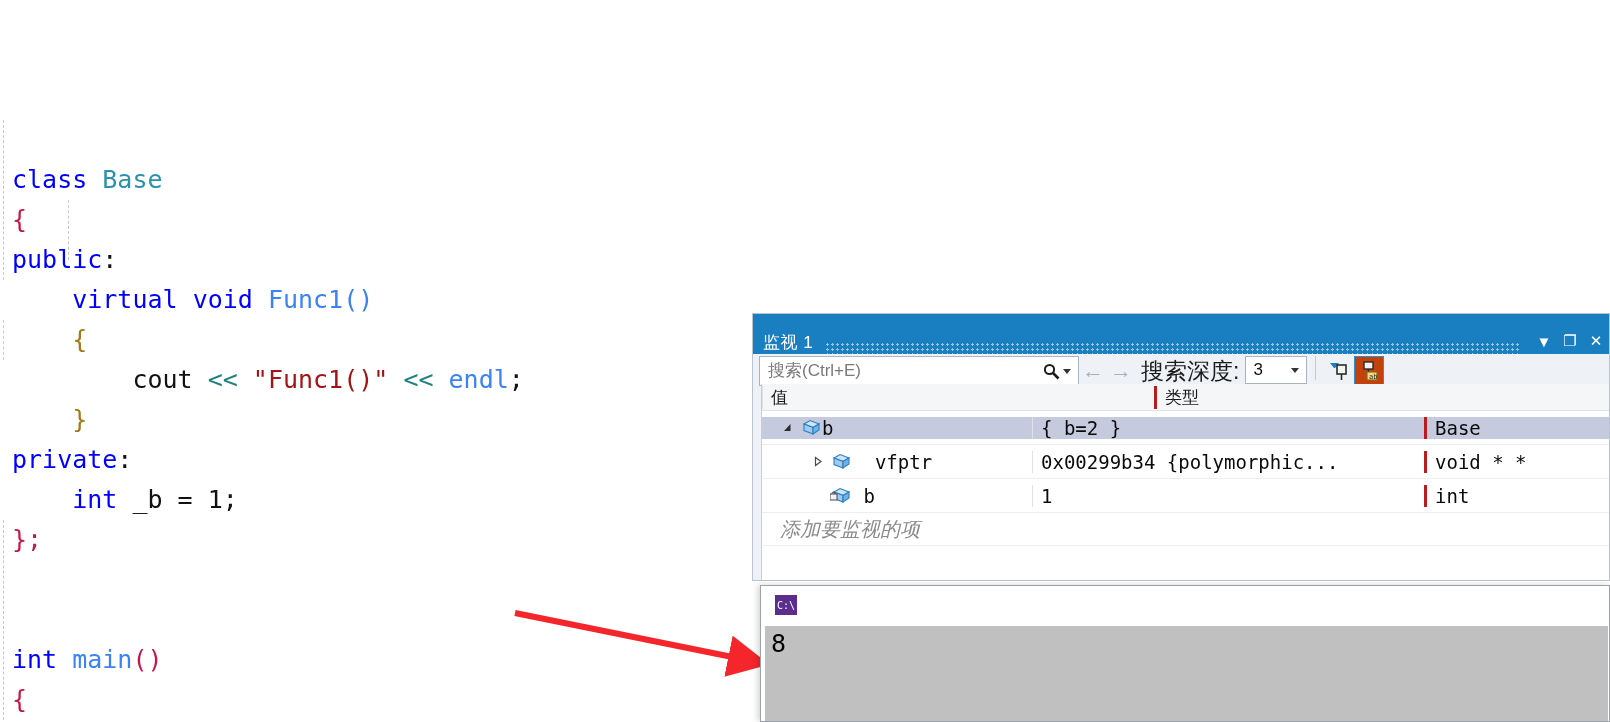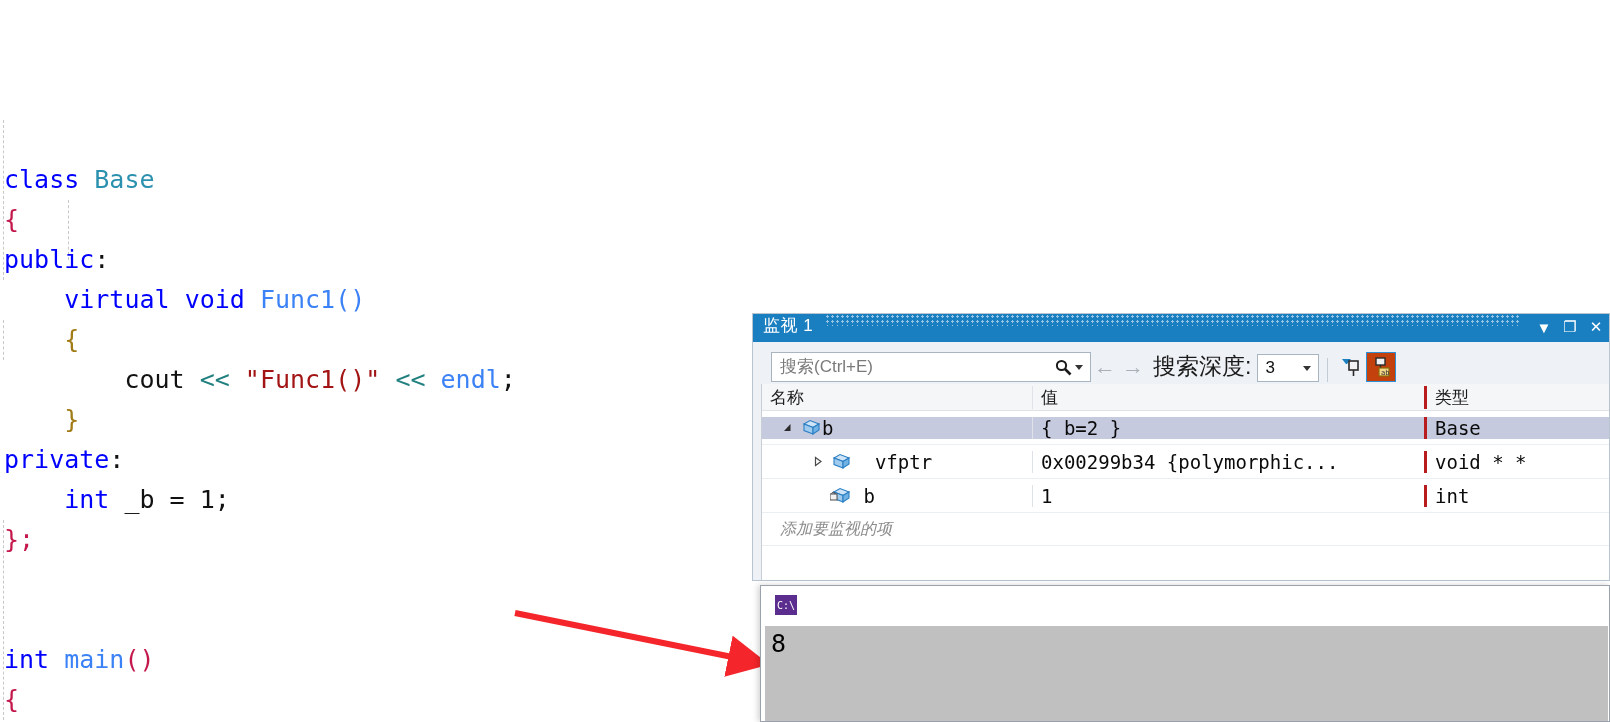--- a/index.html
+++ b/index.html
@@ -14,21 +14,21 @@
   
   #editor{
     position:absolute;left:0;top:0;width:760px;height:722px;
     background:#ffffff;
     font-family:"DejaVu Sans Mono","Liberation Mono",monospace;
     font-size:25px;
     line-height:40px;
     white-space:pre;
     overflow:hidden;
   }
-  .cline{height:40px;position:relative;padding-left:4px;}
+  .cline{height:40px;position:relative;padding-left:12px;}
   .tok-kw{color:#0000ff;}
   .tok-type{color:#2b91af;}
   .tok-fn{color:#3b82f6;}
   .tok-brace-red{color:#c4184c;}
   .tok-brace-gold{color:#a07b16;}
   .tok-op{color:#20807f;}
   .tok-str{color:#a31515;}
   .tok-plain{color:#111111;}
   .tok-num{color:#111111;}
 
@@ -43,42 +43,42 @@
 
   
   #watch{
     position:absolute;left:752px;top:313px;width:858px;height:268px;
     background:#eef1f5;
     border:1px solid #b8c4d0;
     box-sizing:border-box;
     font-family:"Liberation Sans", sans-serif;
   }
   #watch-title{
-    height:28px;background:#1a7fc1;color:#ffffff;
-    display:flex;align-items:flex-start;
+    height:40px;background:#1a7fc1;color:#ffffff;
+    display:flex;align-items:flex-end;
     font-size:17px;
     padding-left:10px;
     position:relative;
   }
   #watch-title .ttl{letter-spacing:.5px;}
   .title-dots{
     flex:1;height:12px;margin:0 12px;
     background-image:radial-gradient(circle, rgba(255,255,255,.55) 1px, transparent 1.2px);
     background-size:5px 5px;
     background-position:0 0;
   }
   .tbtn{
     width:26px;height:26px;display:flex;align-items:center;justify-content:center;
     color:#fff;font-size:15px;cursor:default;
   }
 
   
   #watch-toolbar{
-    height:38px;display:flex;align-items:flex-end;
-    padding:2px 4px 0 18px;
+    height:38px;display:flex;align-items:flex-start;
+    padding:2px 4px 0 6px;
     background:#eef1f5;
     gap:0;
   }
   #search-box{
     width:320px;height:30px;background:#ffffff;border:1px solid #a8b4c0;
     display:flex;align-items:center;box-sizing:border-box;
   }
   #search-input{
     flex:1;border:0;outline:0;font-size:17px;color:#6c6c6c;
     padding-left:8px;background:transparent;
@@ -131,21 +131,21 @@
   }
   .grow.sel .col-name,.grow.sel .col-val,.grow.sel .col-type{background:#c6cade;}
   .grow .col-name{display:flex;align-items:center;padding-left:0;}
   .expander{
     width:22px;display:flex;align-items:center;justify-content:center;
     font-size:11px;color:#3a3a3a;
   }
   .objicon{width:24px;display:flex;align-items:center;justify-content:center;}
   .addrow{
     height:32px;display:flex;align-items:center;
-    font-style:italic;color:#8b8b8b;font-size:16px;
+    font-style:italic;color:#8b8b8b;font-size:20px;
     font-family:"Liberation Sans", sans-serif;
     border-bottom:1px solid #eceff2;
   }
   .addrow .col-name{padding-left:18px;}
 
   
   #console{
     position:absolute;left:760px;top:585px;width:850px;height:137px;
     background:#ffffff;
     border:1px solid #9aa3ad;
@@ -238,21 +238,20 @@
         <rect x="6" y="2" width="9" height="7" fill="#f2f2f2" stroke="#2b2b2b" stroke-width="1.4"></rect>
         <line x1="10.5" y1="9" x2="10.5" y2="12" stroke="#2b2b2b" stroke-width="1.4"></line>
         <rect x="9" y="12" width="10" height="8" fill="#f5d88a" stroke="#8a6d0b" stroke-width="1.2"></rect>
         <text x="11" y="19" font-size="7" fill="#2b2b2b" font-family="DejaVu Sans Mono, monospace">ab</text>
       </svg>
     </span>
   </div>
 
   <div id="grid">
     <div class="ghead">
-      <div class="gcell col-name">名称</div>
       <div class="gcell col-val">值</div>
       <div class="gcell col-type">类型</div>
     </div>
     <div id="grid-body">
         <div class="grow sel">
           <div class="gcell col-name" style="padding-left: 14px;">
             <span class="expander">
               <svg width="11" height="11" viewBox="0 0 11 11">
                 <polygon points="8.5,2 8.5,9 2,9" fill="#2b2b2b"></polygon>
               </svg>

